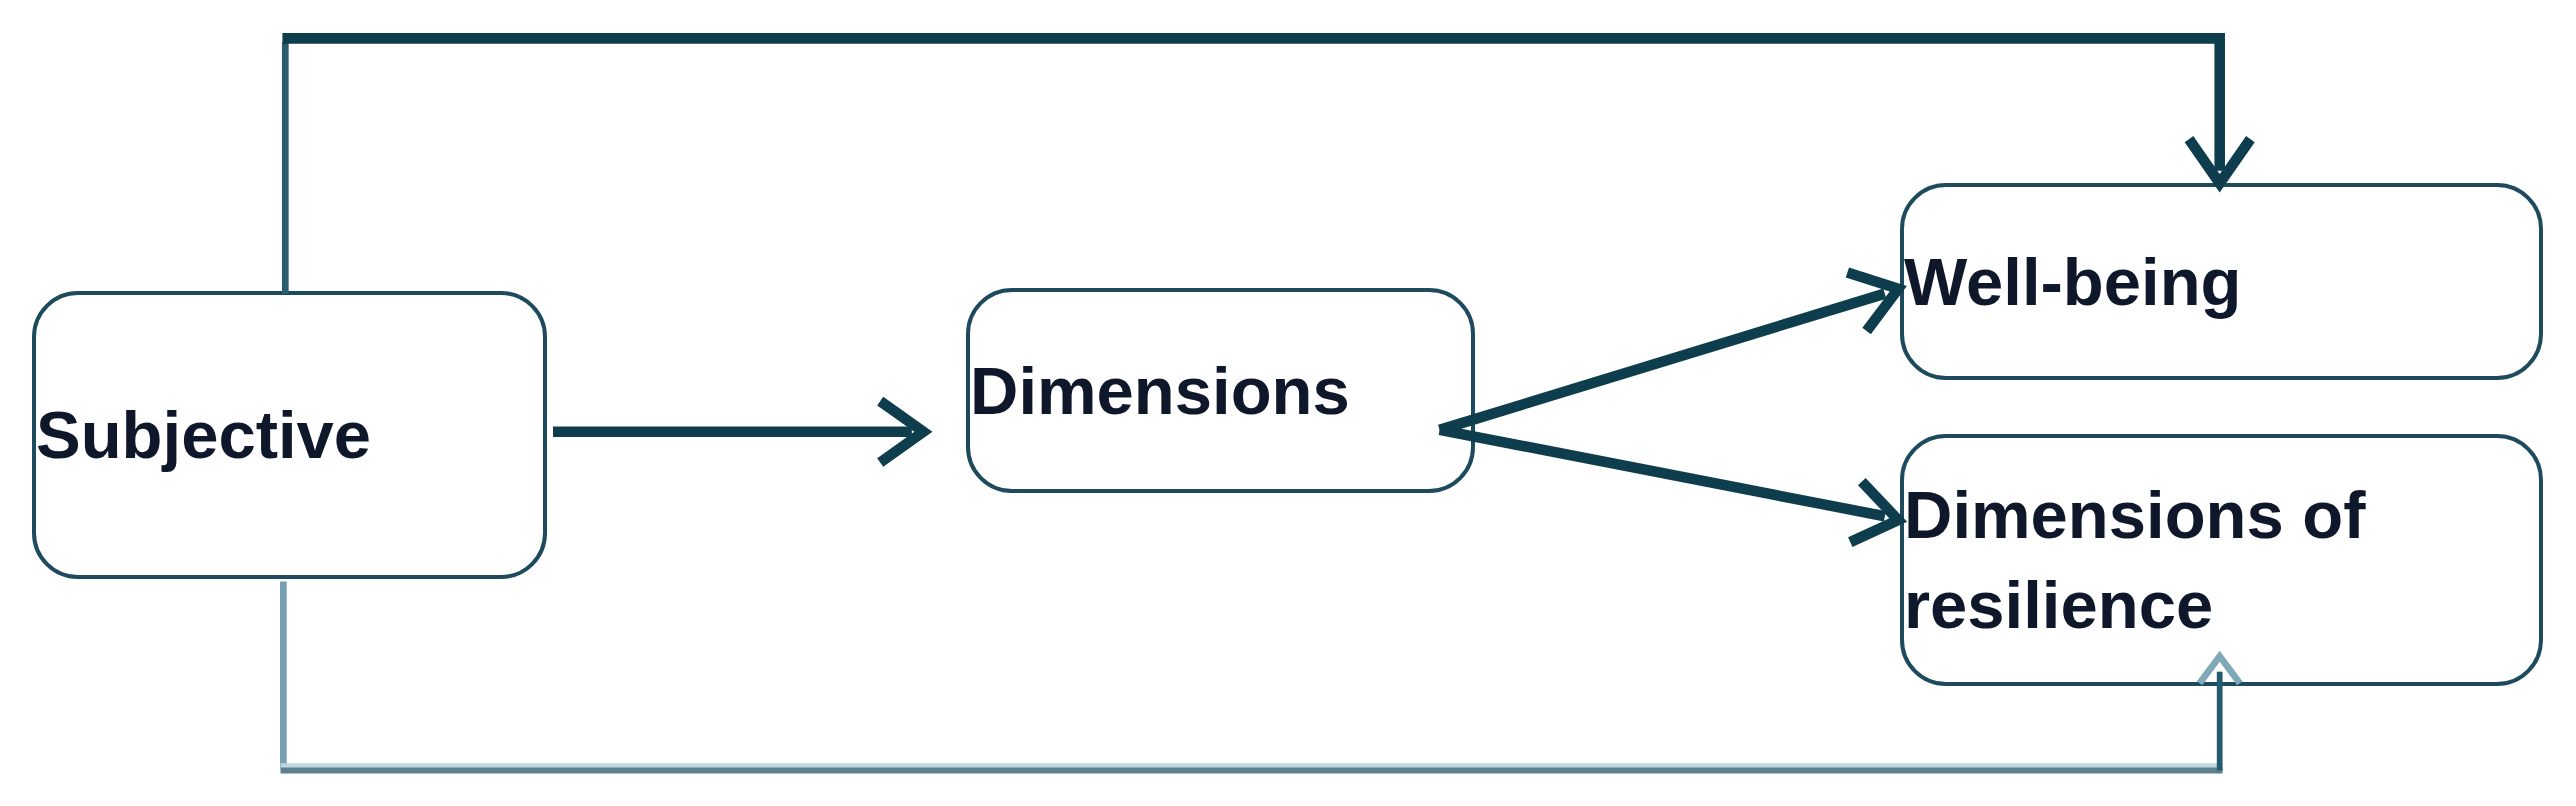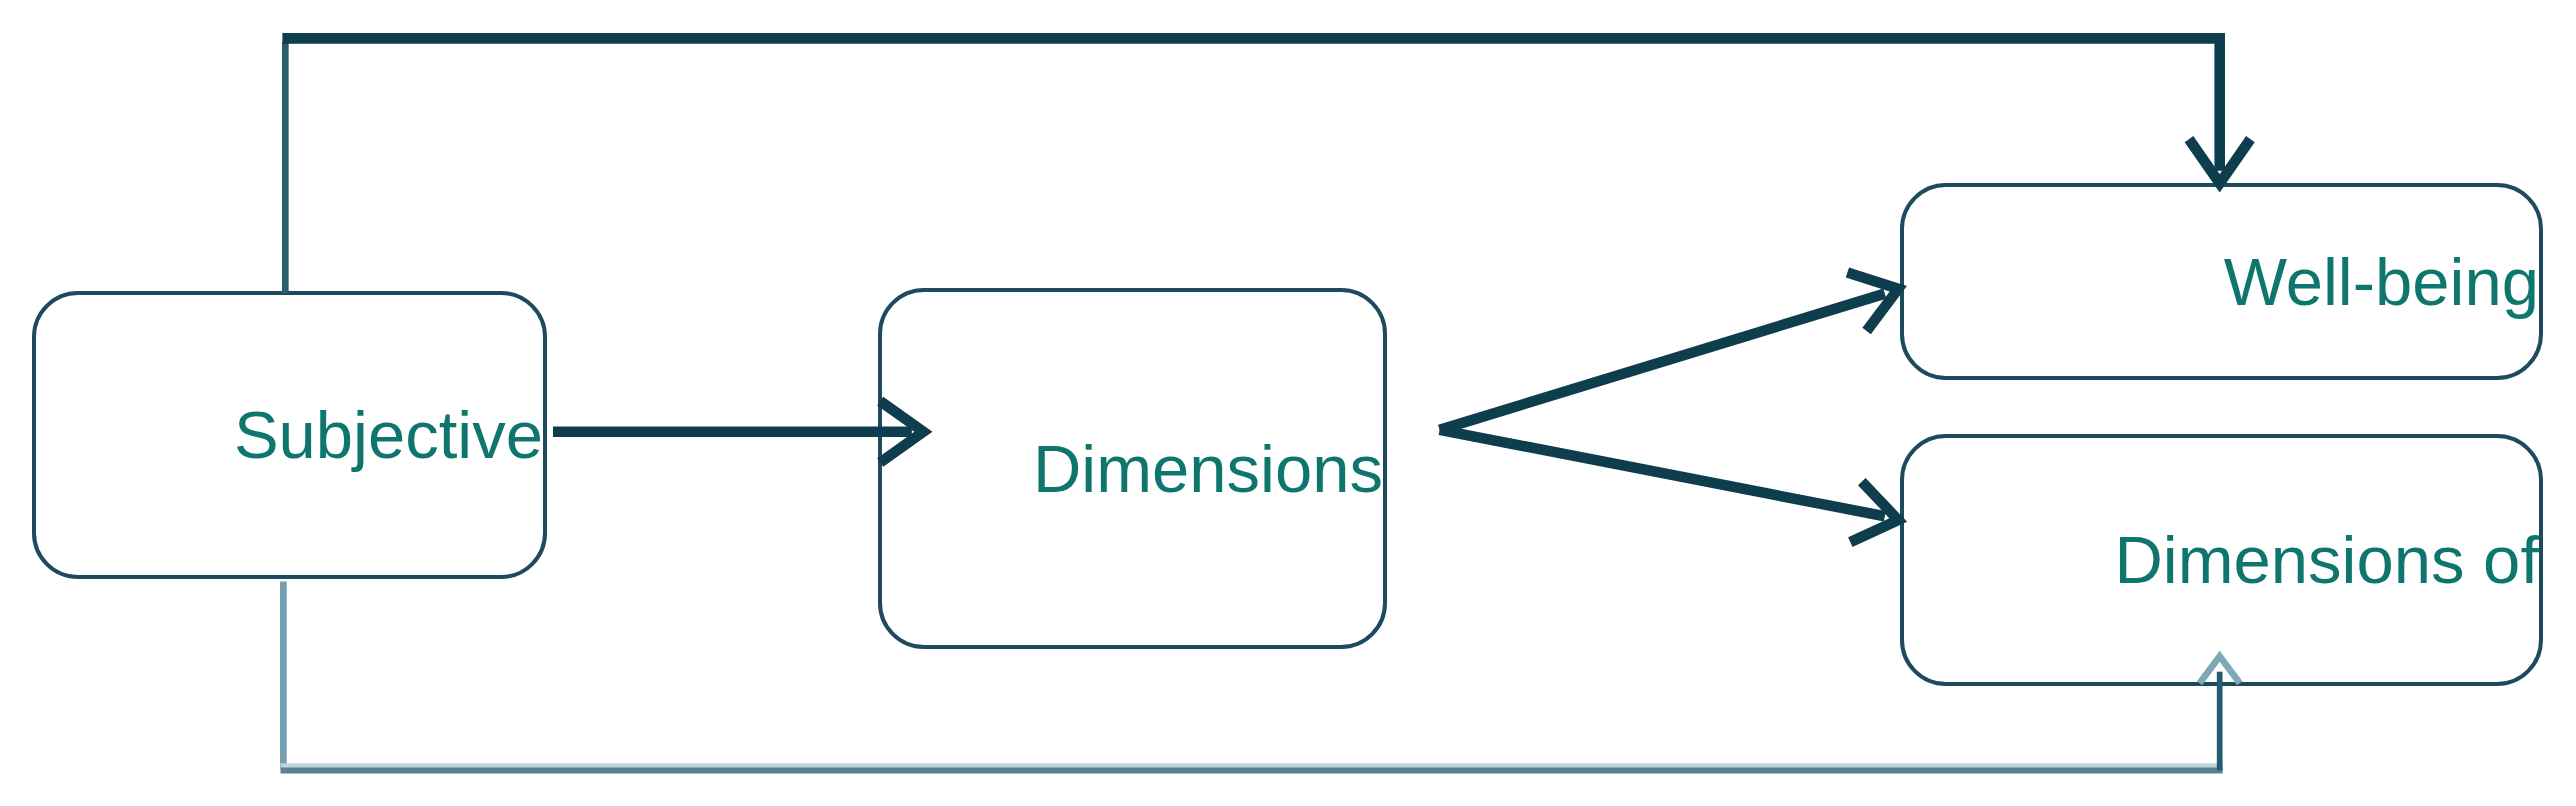--- a/index.html
+++ b/index.html
@@ -10,29 +10,30 @@
     font-family:"Liberation Sans", sans-serif;
     overflow:hidden;
   }
   .node{
     position:absolute;
     box-sizing:border-box;
     border:4.8px solid #1d4a5c;
     border-radius:46px;
     background:#ffffff;
     display:flex;flex-direction:column;
-    align-items:flex-end;justify-content:center;
+    align-items:flex-start;justify-content:center;
     text-align:center;
     font-size:67px;line-height:90px;
-    color:#0f766e;
+    color:#0f172a;
     z-index:1;
+    font-weight:bold;
   }
   .node span:empty{display:none;}
   #node-subjective-distress{left:32px;top:291px;width:515px;height:288px;}
-  #node-dimensions-of-hope{left:878px;top:288px;width:509px;height:361px;}
+  #node-dimensions-of-hope{left:966px;top:288px;width:509px;height:205px;}
   #node-well-being{left:1900px;top:183px;width:643px;height:197px;}
   #node-dimensions-of-resilience{left:1900px;top:434px;width:643px;height:252px;}
   svg.wires{
     position:absolute;left:0;top:0;width:2576px;height:806px;
     z-index:2;pointer-events:none;
   }
 </style>
 </head>
 <body>
 
@@ -78,16 +79,17 @@
     <span>Dimensions</span>
   </div>
 
   <div class="node" id="node-well-being">
     <span>Well-being</span>
 
   </div>
 
   <div class="node" id="node-dimensions-of-resilience">
     <span>Dimensions of</span>
+    <span>resilience</span>
   </div>
 
 </div>
 
 
 </body></html>

